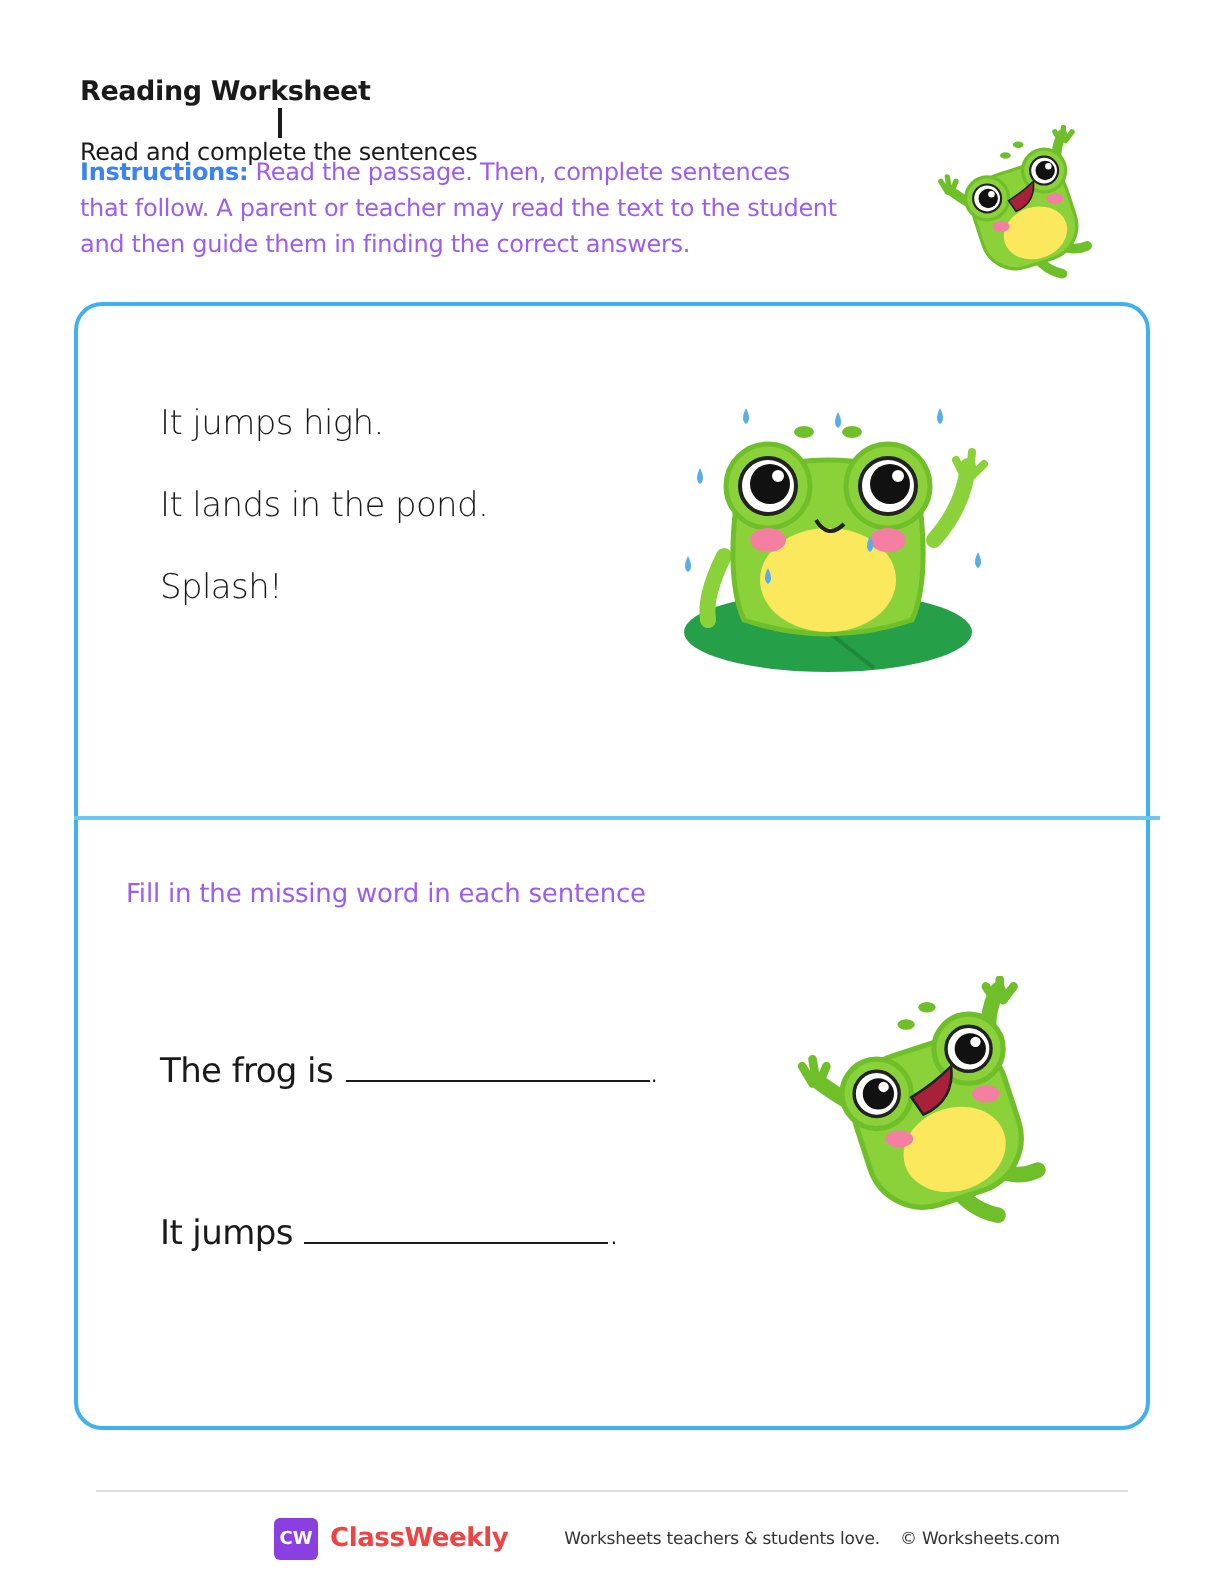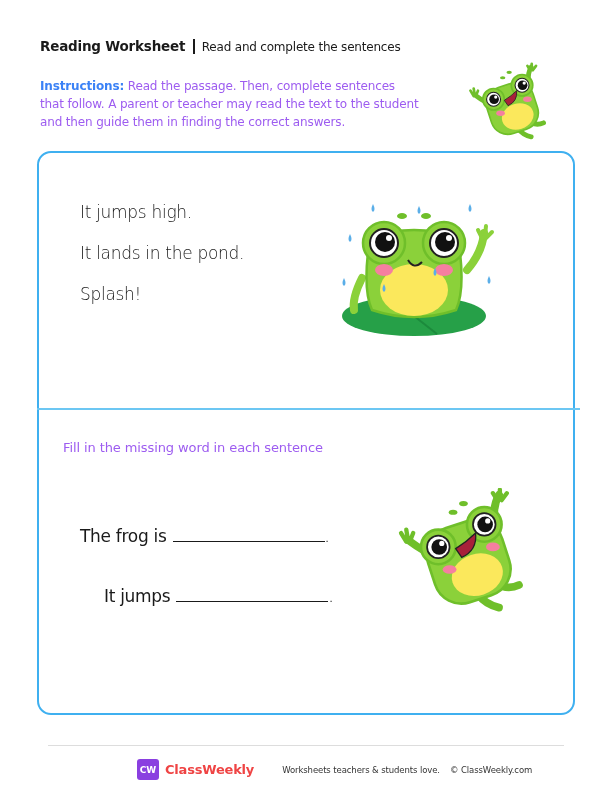--- a/index.html
+++ b/index.html
@@ -1,18 +1,18 @@
 <!DOCTYPE html>
 <html><head>
 <meta charset="utf-8">
 <style>
   html, body { margin: 0; padding: 0; background: #ffffff; }
   body { width: 612px; height: 792px; position: relative; overflow: hidden; font-family: "DejaVu Sans", sans-serif; }
 
-  .header { position: absolute; left: 40px; top: 38px; display: flex; align-items: baseline; }
+  .header { position: absolute; left: 40px; top: 38px; display: flex; align-items: baseline; flex-direction: column; }
   .header-title { font-family: "DejaVu Sans", sans-serif; font-size: 13.5px; font-weight: bold; color: #1a1a1a; letter-spacing: -0.2px; }
   .header-sep { width: 1.5px; height: 15px; background: #1a1a1a; margin: 0 7px 0 8px; align-self: center; }
   .header-sub { font-size: 12px; color: #1a1a1a; letter-spacing: -0.2px; }
 
   .instructions { position: absolute; left: 40px; top: 77px; width: 380px; font-size: 12px; line-height: 18px; color: #9d5cf0; letter-spacing: -0.15px; }
   .instructions b { font-weight: bold; color: #3b82f6; }
 
   .main-box { position: absolute; left: 37px; top: 151px; width: 538px; height: 564px; border: 2.5px solid #3fb0f0; border-radius: 14px; box-sizing: border-box; }
   .divider { position: absolute; left: 37px; top: 408px; width: 543px; height: 1.5px; background: #6cc7f3; }
 
@@ -114,21 +114,21 @@
 </svg>
 
 <div class="task-label">Fill in the missing word in each sentence</div>
 
 <div class="q" style="top:526px;">
   <span>The frog is</span>
   <span class="blank" style="width:152px;"></span>
   <span class="q-dot">.</span>
 </div>
 
-<div class="q" style="top:586px;margin-left:24px;">
+<div class="q" style="top:607px;">
   <span>It jumps</span>
   <span class="blank" style="width:152px;"></span>
   <span class="q-dot">.</span>
 </div>
 
 <svg class="frog" style="left:384px; top:488px;" width="152" height="130" viewBox="0 0 160 150">
   <g>
     <path d="M20 60 Q40 75 55 80" stroke="#6fbf2a" stroke-width="9" fill="none" stroke-linecap="round"></path>
     <path d="M12 52 l6 10 M18 48 l2 12 M26 52 l-4 10" stroke="#6fbf2a" stroke-width="5" stroke-linecap="round"></path>
     <path d="M120 35 Q118 20 125 8" stroke="#6fbf2a" stroke-width="9" fill="none" stroke-linecap="round"></path>
@@ -151,14 +151,14 @@
     <ellipse cx="72" cy="28" rx="5" ry="3" fill="#6fbf2a"></ellipse>
     <ellipse cx="84" cy="18" rx="5" ry="3" fill="#6fbf2a"></ellipse>
   </g>
 </svg>
 
 <div class="footer-rule"></div>
 <div class="footer">
   <span class="logo-badge">CW</span>
   <span class="logo-text">ClassWeekly</span>
   <span class="tagline">Worksheets teachers &amp; students love.</span>
-  <span class="copyright">© ClassWeekly.com</span>
+  <span class="copyright">© Worksheets.com</span>
 </div>
 
 </body></html>

